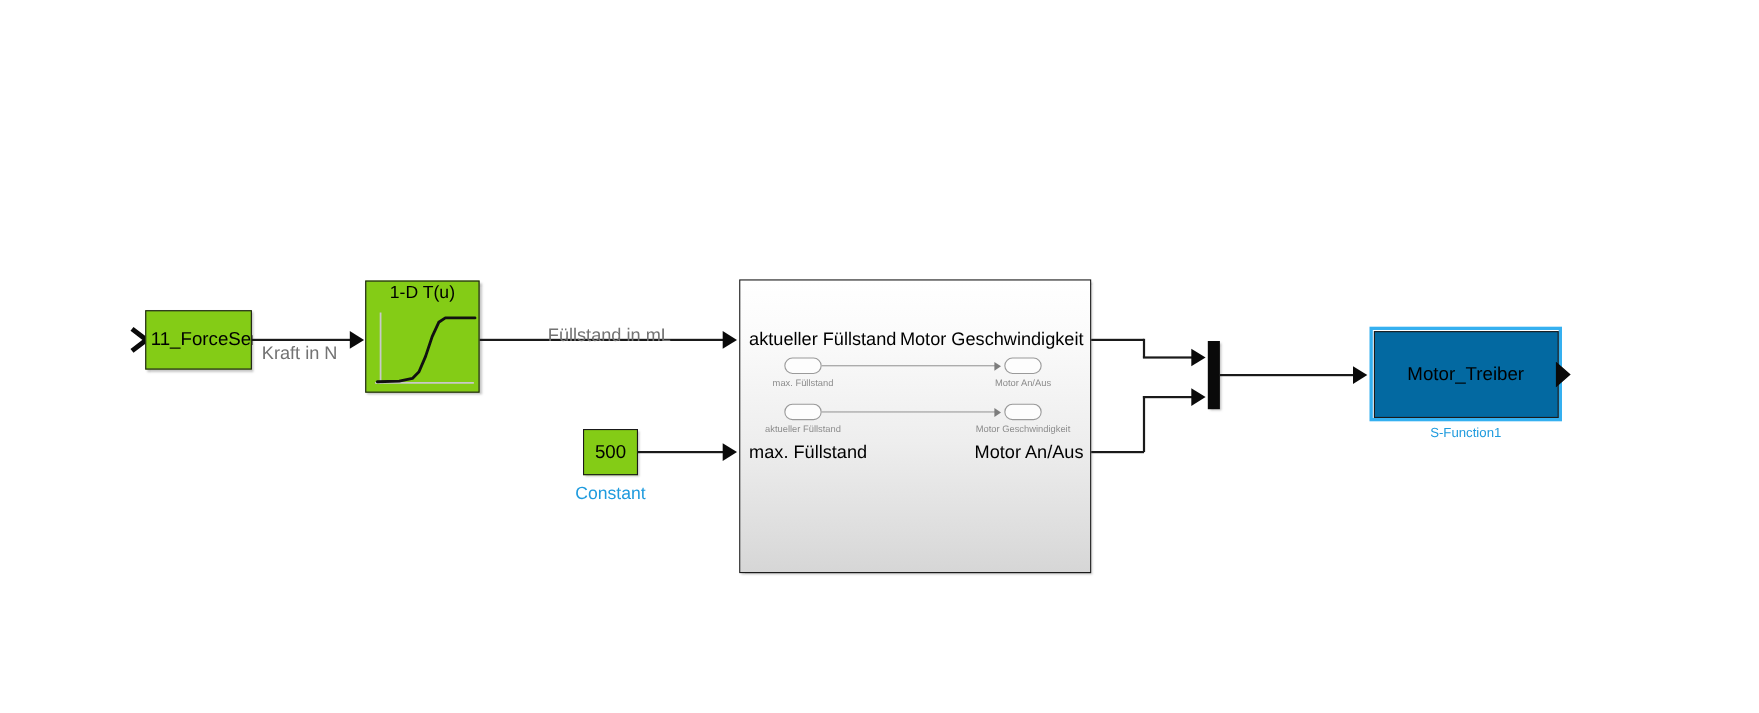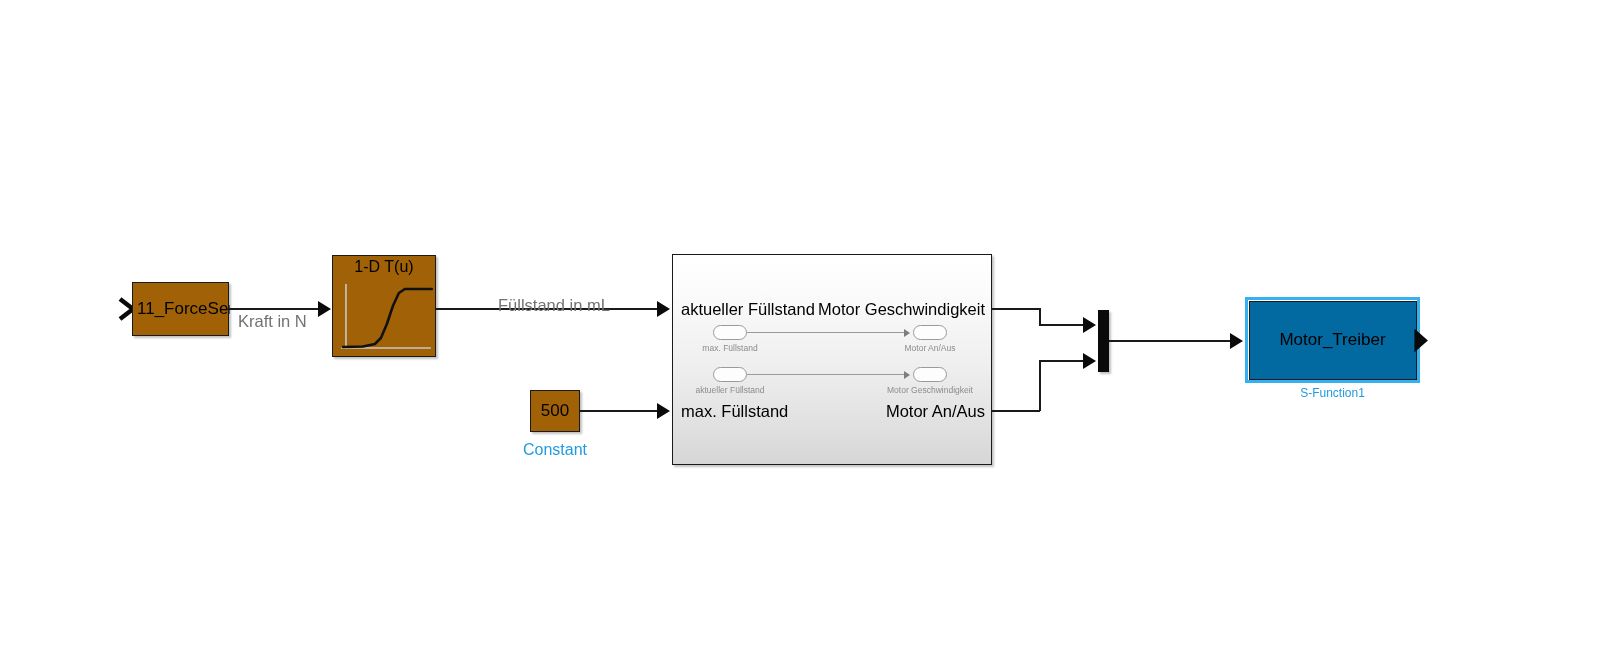--- a/index.html
+++ b/index.html
@@ -17,21 +17,21 @@
     width: 1599px;
     height: 648px;
     background: #ffffff;
     overflow: hidden;
   }
 
   
   .block {
     position: absolute;
     box-sizing: border-box;
-    background: #a16207;
+    background: #84cc16;
     border: 1.6px solid #1a1a1a;
   }
   .block-shadow {
     box-shadow: 2px 2px 2px rgba(120,120,120,0.45);
   }
 
   
   #src-block {
     left: 132px; top: 282px;
     width: 97px; height: 54px;
@@ -83,21 +83,21 @@
     left: 490px; top: 441px;
     width: 130px;
     text-align: center;
     font-size: 16px;
     color: #1f9bde;
   }
 
   
   #subsys-block {
     left: 672px; top: 254px;
-    width: 320px; height: 211px;
+    width: 320px; height: 267px;
     background: linear-gradient(180deg,
         #ffffff 0%,
         #fbfbfb 18%,
         #eeeeee 55%,
         #dedede 86%,
         #d6d6d6 100%);
   }
   .sub-port-lbl {
     position: absolute;
     font-size: 16.5px;

